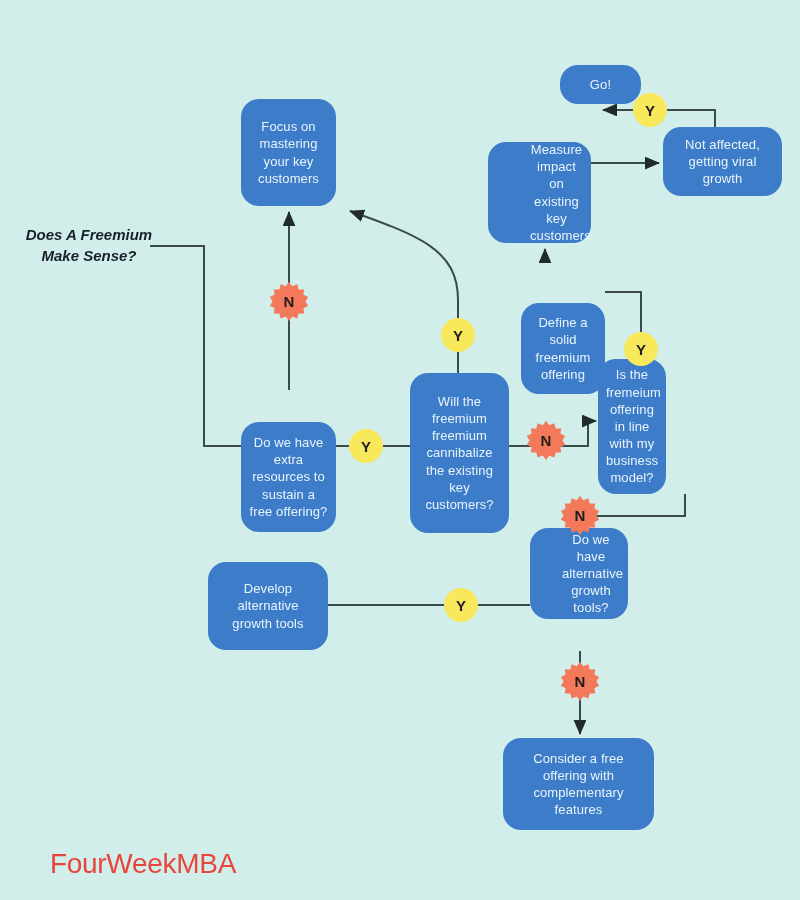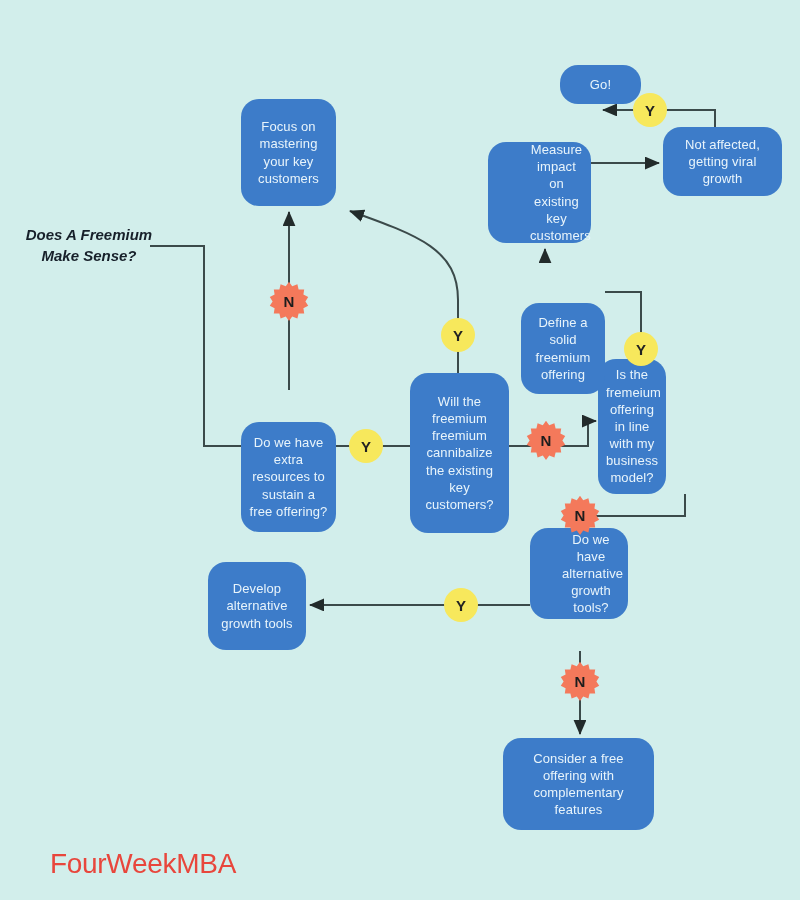--- a/index.html
+++ b/index.html
@@ -168,21 +168,21 @@
   </div>
 
   <div class="node" style="left:560px; top:65px; width:81px; height:39px;">
     <span>Go!</span>
   </div>
 
   <div class="node" style="left:530px; top:528px; width:98px; height:91px;padding-left:32px;">
     <span>Do we have alternative growth tools?</span>
   </div>
 
-  <div class="node" style="left:208px; top:562px; width:98px; height:88px;">
+  <div class="node" style="left:208px; top:562px; width:120px; height:88px;">
     <span>Develop alternative growth tools</span>
   </div>
 
   <div class="node" style="left:503px; top:738px; width:151px; height:92px;">
     <span>Consider a free offering with complementary features</span>
   </div>
 
   <div class="badge badge-n" style="left:269px; top:281px;">
     <svg class="star" viewBox="0 0 100 100">
       <polygon fill="#f4795b" points="50,2 58,13 71,8 74,21 88,21 86,34 98,40 91,51 98,62 86,68 88,81 74,81 71,94 58,89 50,100 42,89 29,94 26,81 12,81 14,68 2,62 9,51 2,40 14,34 12,21 26,21 29,8 42,13"></polygon>

